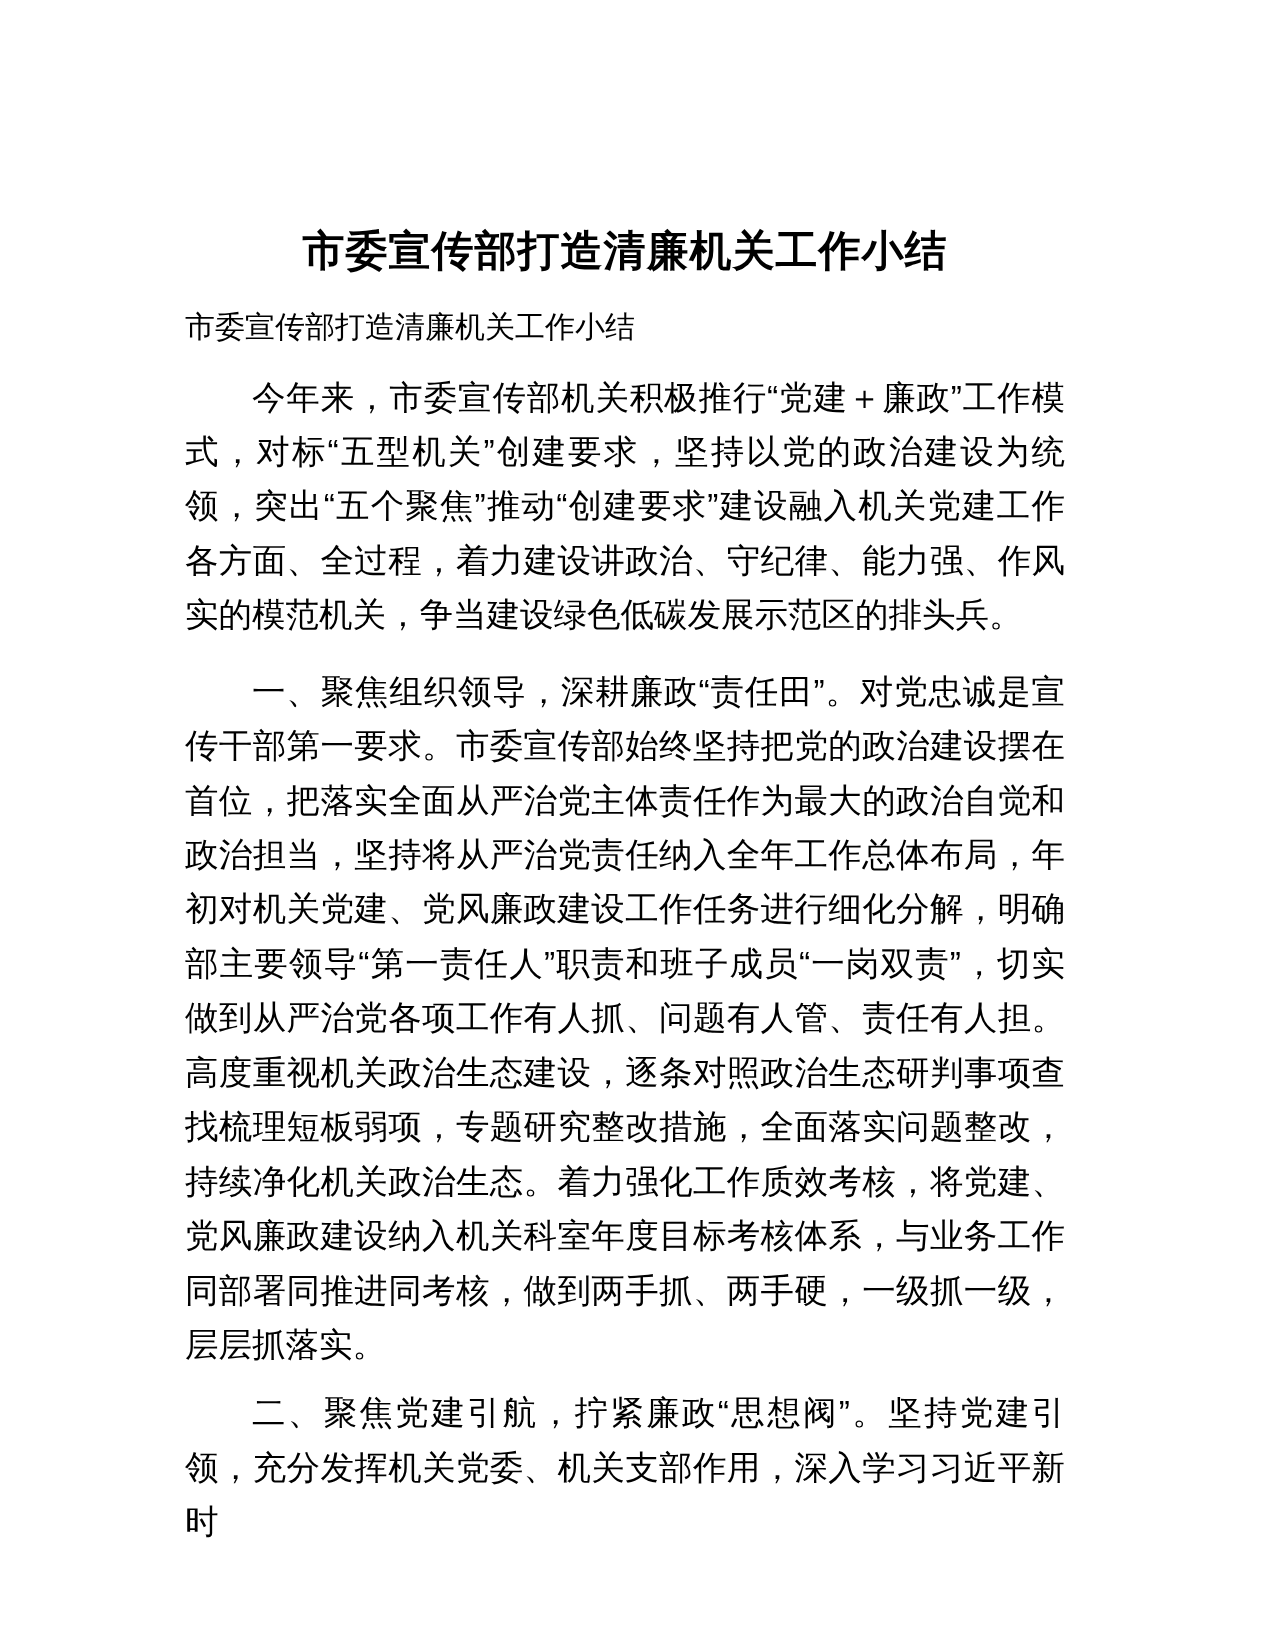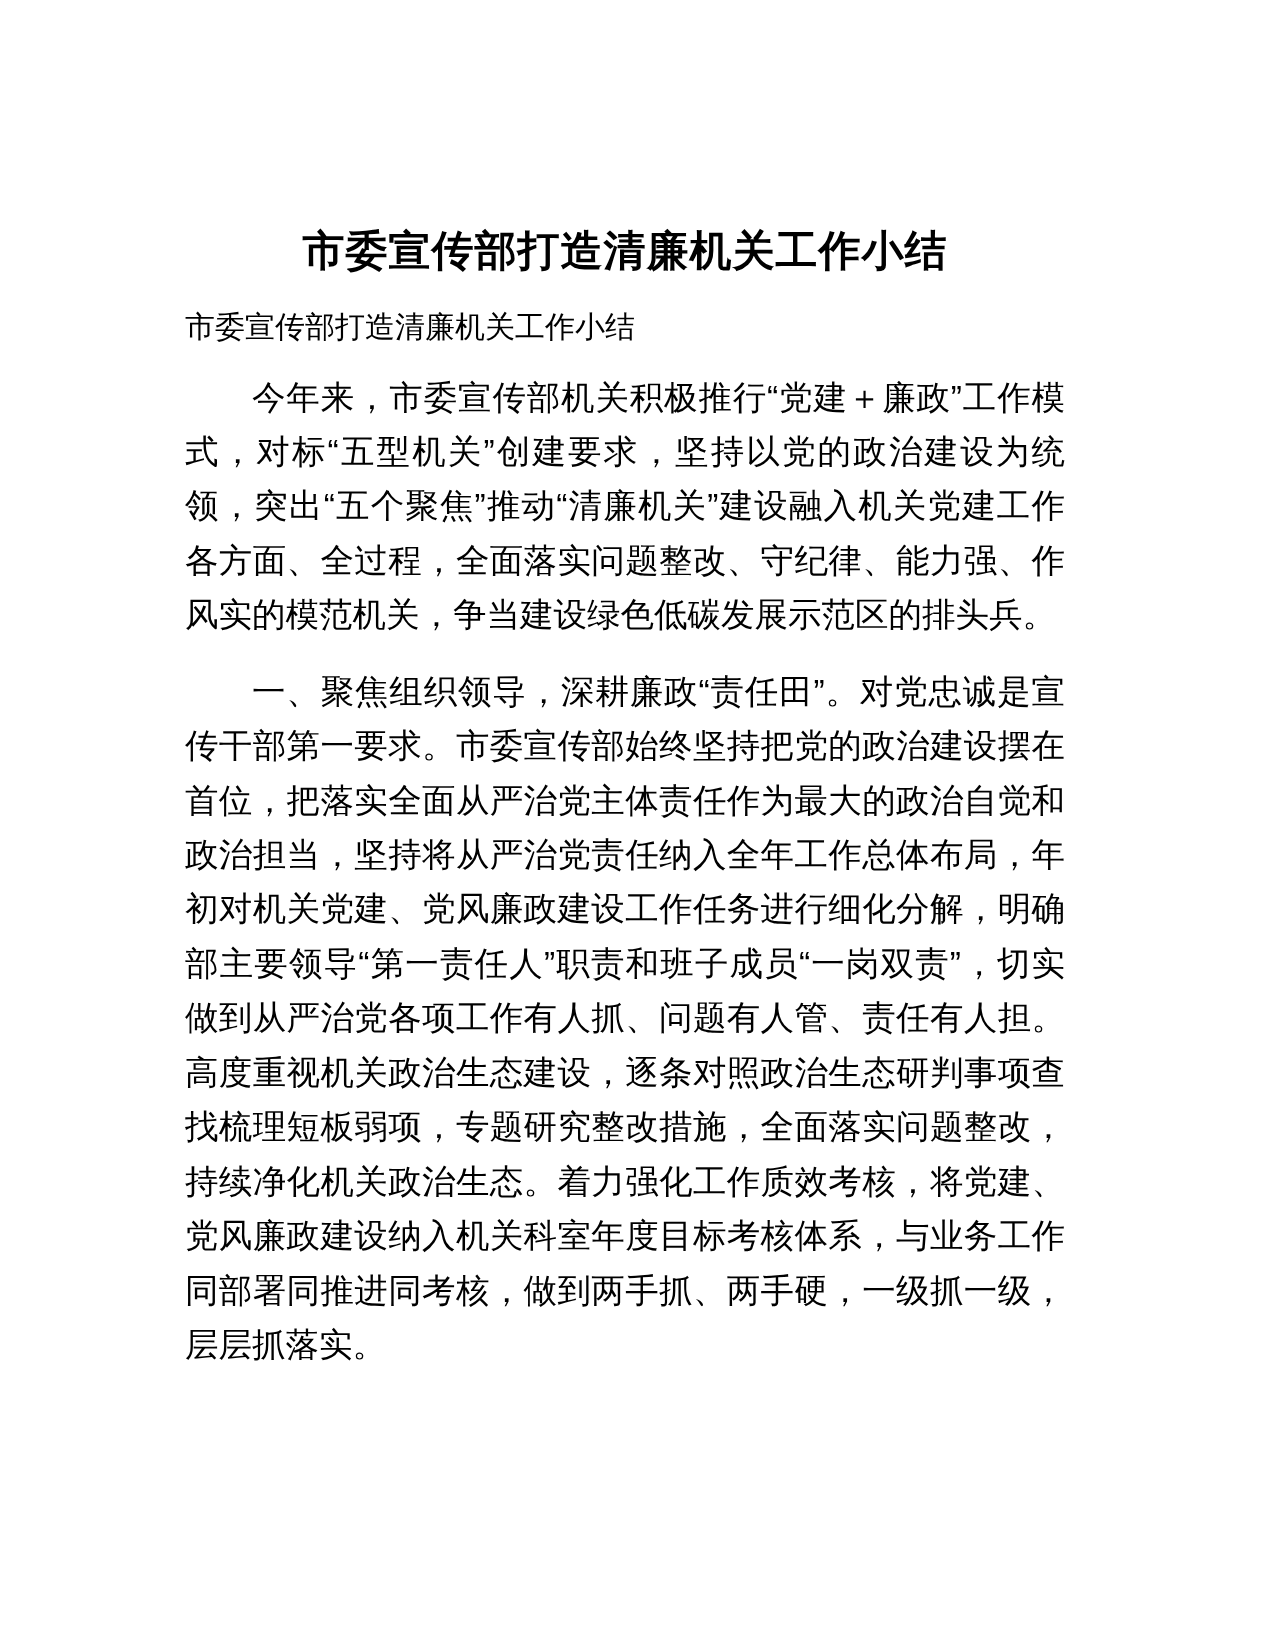--- a/index.html
+++ b/index.html
@@ -63,19 +63,20 @@
 </head>
 <body>
 
 <div class="page">
   <div class="content">
 
     <h1 class="doc-title">市委宣传部打造清廉机关工作小结</h1>
 
     <p class="subtitle">市委宣传部打造清廉机关工作小结</p>
 
-    <p class="body-para">今年来，市委宣传部机关积极推行“党建＋廉政”工作模式，对标“五型机关”创建要求，坚持以党的政治建设为统领，突出“五个聚焦”推动“清廉机关”建设融入机关党建工作各方面、全过程，全面落实问题整改、守纪律、能力强、作风实的模范机关，争当建设绿色低碳发展示范区的排头兵。</p>
+    <p class="body-para">今年来，市委宣传部机关积极推行“党建＋廉政”工作模式，对标“五型机关”创建要求，坚持以党的政治建设为统领，突出“五个聚焦”推动“创建要求”建设融入机关党建工作各方面、全过程，着力建设讲政治、守纪律、能力强、作风实的模范机关，争当建设绿色低碳发展示范区的排头兵。</p>
 
     <p class="body-para">一、聚焦组织领导，深耕廉政“责任田”。对党忠诚是宣传干部第一要求。市委宣传部始终坚持把党的政治建设摆在首位，把落实全面从严治党主体责任作为最大的政治自觉和政治担当，坚持将从严治党责任纳入全年工作总体布局，年初对机关党建、党风廉政建设工作任务进行细化分解，明确部主要领导“第一责任人”职责和班子成员“一岗双责”，切实做到从严治党各项工作有人抓、问题有人管、责任有人担。高度重视机关政治生态建设，逐条对照政治生态研判事项查找梳理短板弱项，专题研究整改措施，全面落实问题整改，持续净化机关政治生态。着力强化工作质效考核，将党建、党风廉政建设纳入机关科室年度目标考核体系，与业务工作同部署同推进同考核，做到两手抓、两手硬，一级抓一级，层层抓落实。</p>
 
+    <p class="body-para tight">二、聚焦党建引航，拧紧廉政“思想阀”。坚持党建引领，充分发挥机关党委、机关支部作用，深入学习习近平新时</p>
 
   </div>
 </div>
 
 </body></html>

